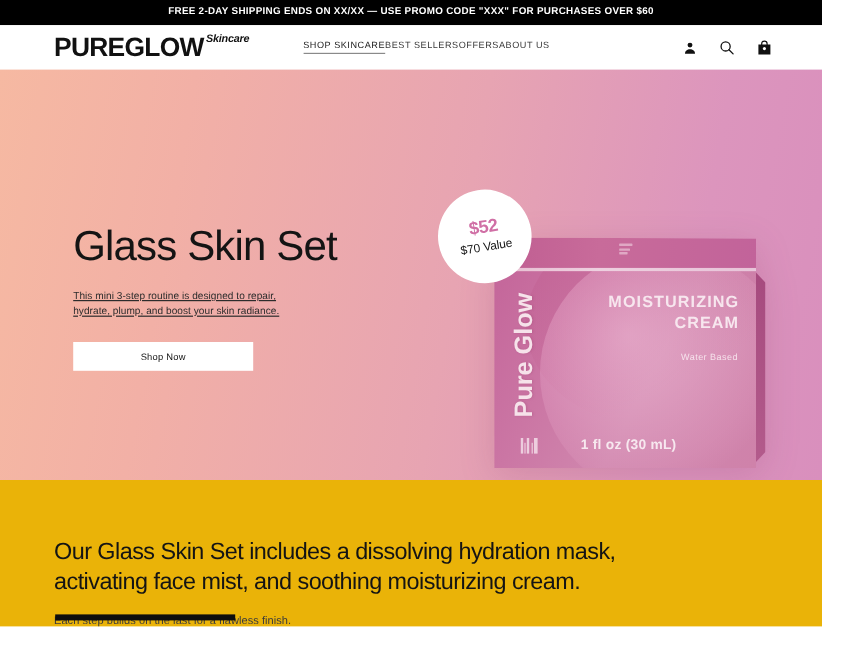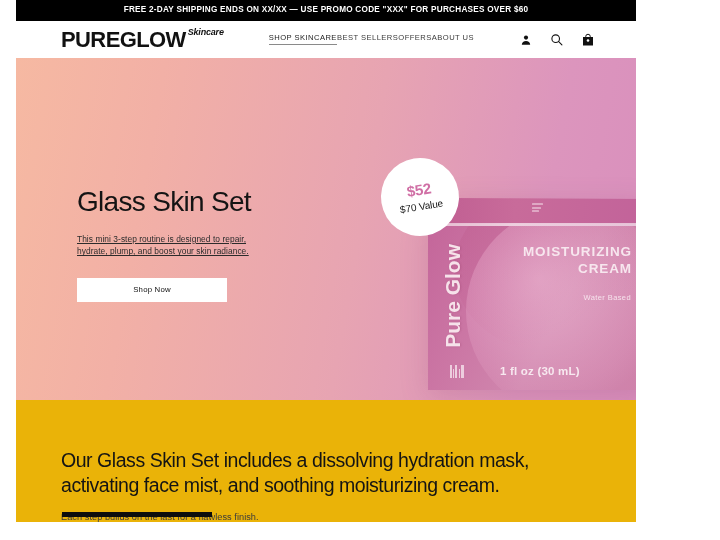--- a/index.html
+++ b/index.html
@@ -2,21 +2,21 @@
 <html><head>
 <meta charset="utf-8">
 <style>
   * { margin:0; padding:0; box-sizing:border-box; }
   html, body {
     width:720px; height:540px;
     font-family:"Liberation Sans", sans-serif;
     background:#ffffff;
     overflow:hidden;
   }
-  .page { position:relative; width:636px; height:540px; background:#fff;padding-left:16px; }
+  .page { position:relative; width:685px; height:540px; background:#fff; }
 
   
   .announce {
     height:21px; background:#000; color:#fff;
     display:flex; align-items:center; justify-content:center;
   }
   .announce-text {
     font-size:8.2px; font-weight:700; letter-spacing:0.25px;
     white-space:nowrap; line-height:1;
   }
@@ -58,21 +58,21 @@
   
   .hero {
     position:relative; height:342px;
     background:linear-gradient(100deg,#f6b9a2 0%, #f2b0a6 22%, #e7a4b2 55%, #dc95bd 82%, #d98fbd 100%);
     overflow:hidden;
   }
   .hero-copy {
     position:absolute; left:61px; top:129px; width:280px;
   }
   .hero-title {
-    font-size:28px; font-weight:400; color:#141414;
+    font-size:35px; font-weight:400; color:#141414;
     letter-spacing:-0.7px; line-height:1.06; white-space:nowrap;
   }
   .hero-sub {
     margin-top:16px; font-size:8.4px; color:#2c2c2c;
     line-height:1.5; letter-spacing:0.05px; max-width:200px;text-decoration:underline;
   }
   .shop-btn {
     margin-top:20px; display:block; width:150px; height:24px;
     background:#fff; border:none; cursor:pointer;
     font-family:"Liberation Sans", sans-serif;

